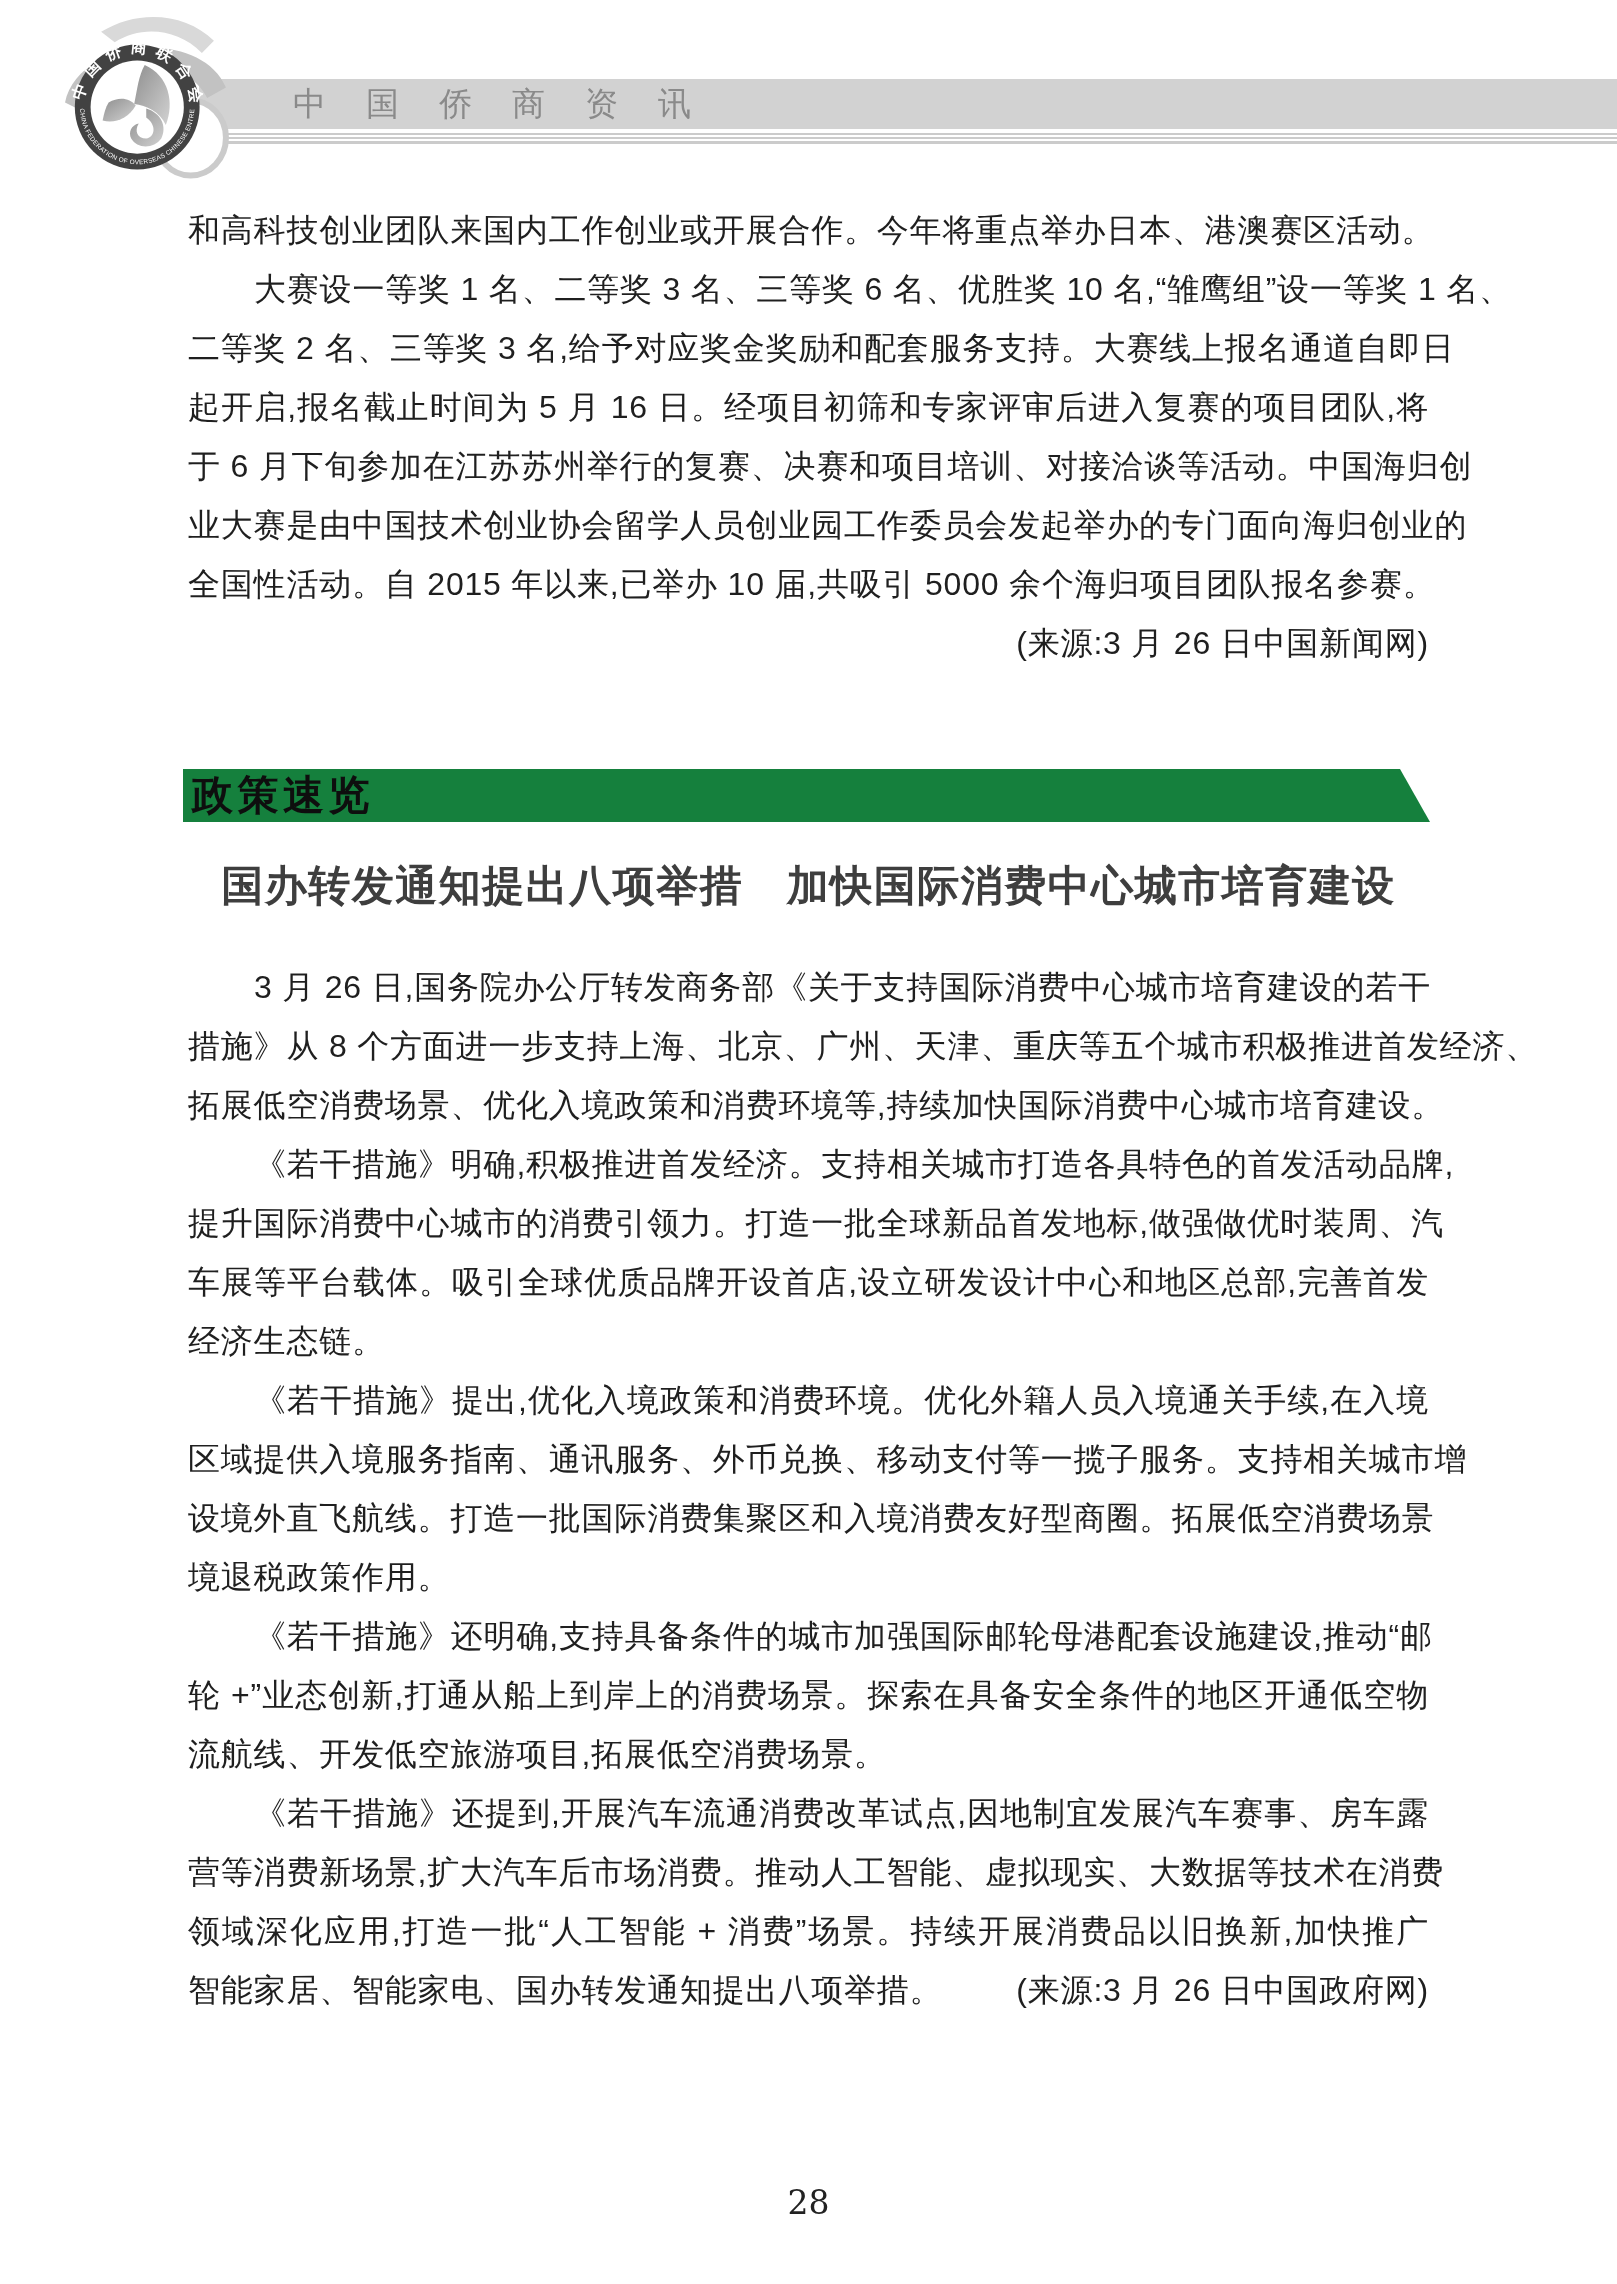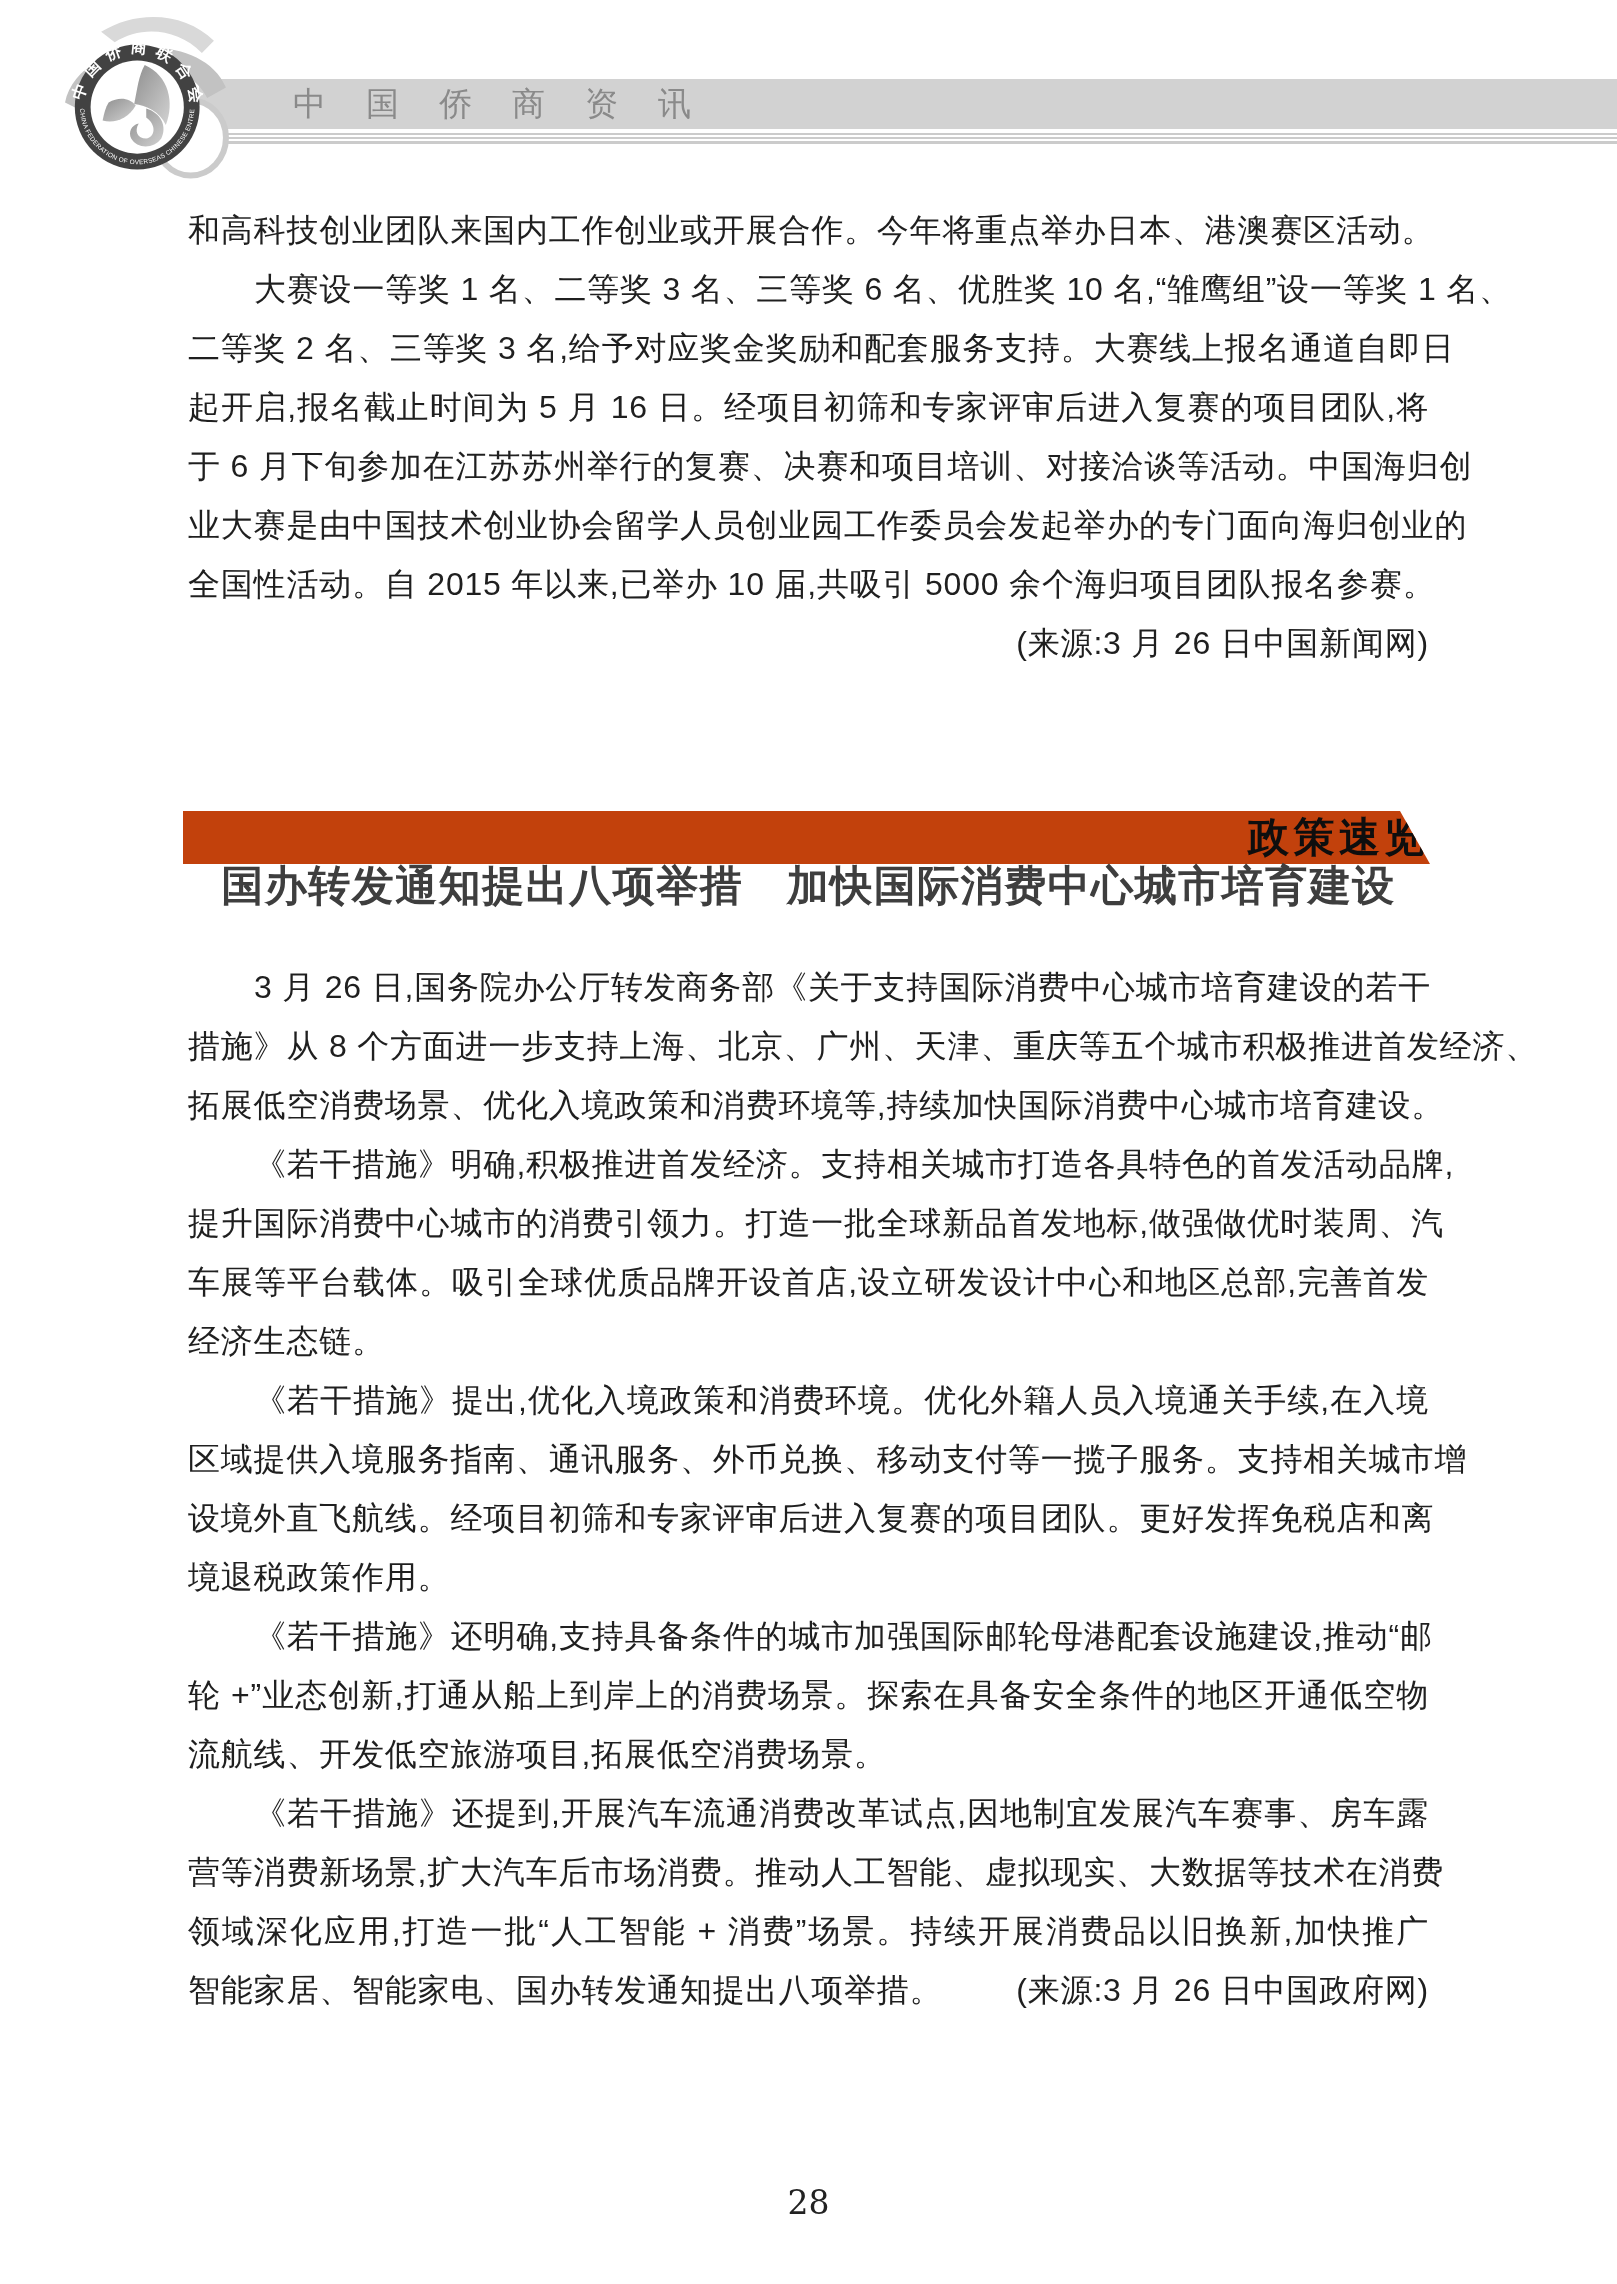--- a/index.html
+++ b/index.html
@@ -40,24 +40,23 @@
     letter-spacing:0.8px;
     white-space:nowrap;
     text-align:justify;text-align-last:justify;
   }
   .ln.left{text-align:left;text-align-last:left;}
   .ln.right{text-align:right;text-align-last:right;}
   .ln.indent{text-indent:66px;}
   .ln.flexline{display:flex;justify-content:space-between;text-align:left;text-align-last:left;}
   
   #section-banner{
-    position:absolute;left:183px;top:811px;width:1247px;height:53px;
-    background:#c2410c;
+    position:absolute;left:183px;top:769px;width:1247px;height:53px;
+    background:#15803d;
     clip-path:polygon(0 0,1217px 0,100% 100%,0 100%);
-    text-align:right;
   }
   #section-banner-title{
     display:block;padding-left:9px;line-height:53px;
     font-family:"Liberation Serif","DejaVu Serif",serif;
     font-weight:700;font-size:41px;letter-spacing:4.5px;color:#0e0e0e;
     white-space:nowrap;
   }
   
   #policy-title{
     position:absolute;left:188px;top:858px;width:1241px;
@@ -135,21 +134,21 @@
   <div id="policy-block" class="textcol">
     <div class="ln indent">3 月 26 日,国务院办公厅转发商务部《关于支持国际消费中心城市培育建设的若干</div>
     <div class="ln">措施》从 8 个方面进一步支持上海、北京、广州、天津、重庆等五个城市积极推进首发经济、</div>
     <div class="ln left">拓展低空消费场景、优化入境政策和消费环境等,持续加快国际消费中心城市培育建设。</div>
     <div class="ln indent">《若干措施》明确,积极推进首发经济。支持相关城市打造各具特色的首发活动品牌,</div>
     <div class="ln">提升国际消费中心城市的消费引领力。打造一批全球新品首发地标,做强做优时装周、汽</div>
     <div class="ln">车展等平台载体。吸引全球优质品牌开设首店,设立研发设计中心和地区总部,完善首发</div>
     <div class="ln left">经济生态链。</div>
     <div class="ln indent">《若干措施》提出,优化入境政策和消费环境。优化外籍人员入境通关手续,在入境</div>
     <div class="ln">区域提供入境服务指南、通讯服务、外币兑换、移动支付等一揽子服务。支持相关城市增</div>
-    <div class="ln">设境外直飞航线。经项目初筛和专家评审后进入复赛的项目团队。更好发挥免税店和离</div>
+    <div class="ln">设境外直飞航线。打造一批国际消费集聚区和入境消费友好型商圈。拓展低空消费场景</div>
     <div class="ln left">境退税政策作用。</div>
     <div class="ln indent">《若干措施》还明确,支持具备条件的城市加强国际邮轮母港配套设施建设,推动“邮</div>
     <div class="ln">轮 +”业态创新,打通从船上到岸上的消费场景。探索在具备安全条件的地区开通低空物</div>
     <div class="ln left">流航线、开发低空旅游项目,拓展低空消费场景。</div>
     <div class="ln indent">《若干措施》还提到,开展汽车流通消费改革试点,因地制宜发展汽车赛事、房车露</div>
     <div class="ln">营等消费新场景,扩大汽车后市场消费。推动人工智能、虚拟现实、大数据等技术在消费</div>
     <div class="ln">领域深化应用,打造一批“人工智能 + 消费”场景。持续开展消费品以旧换新,加快推广</div>
     <div class="ln flexline">
       <span>智能家居、智能家电、国办转发通知提出八项举措。</span>
       <span>(来源:3 月 26 日中国政府网)</span>

